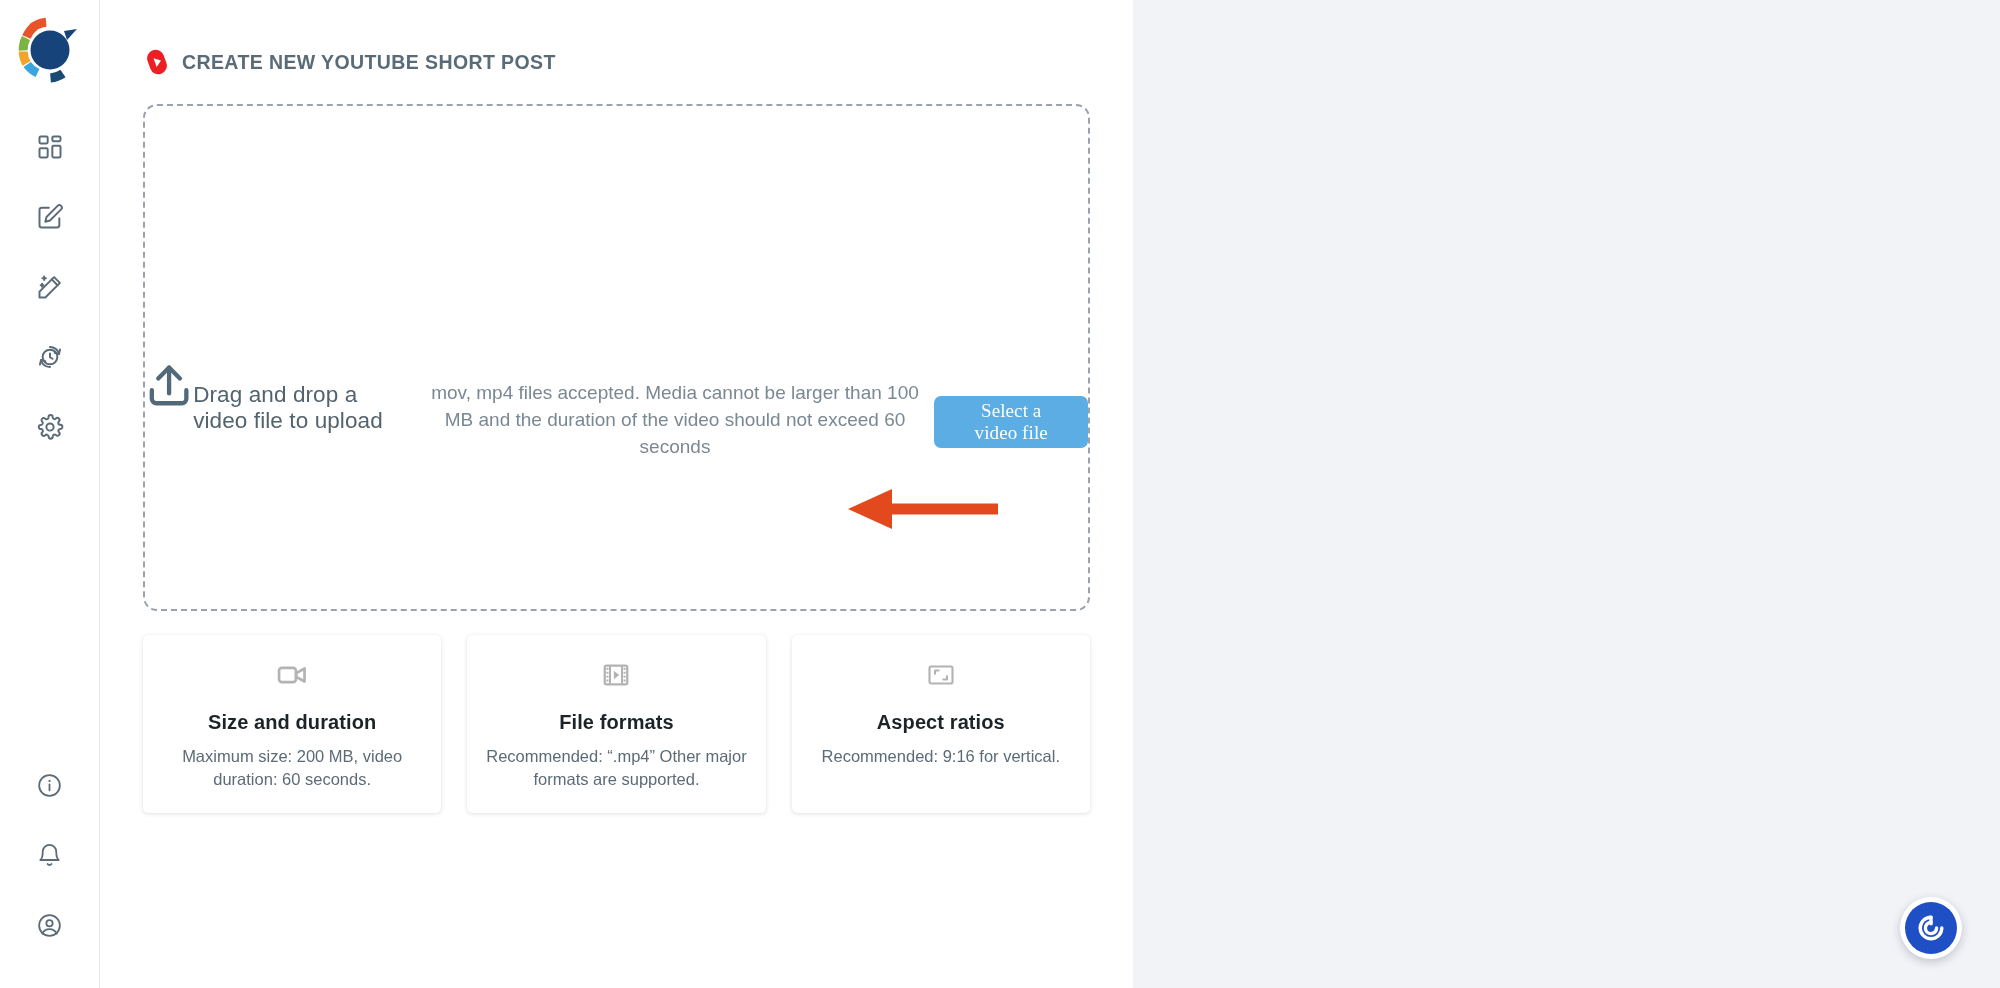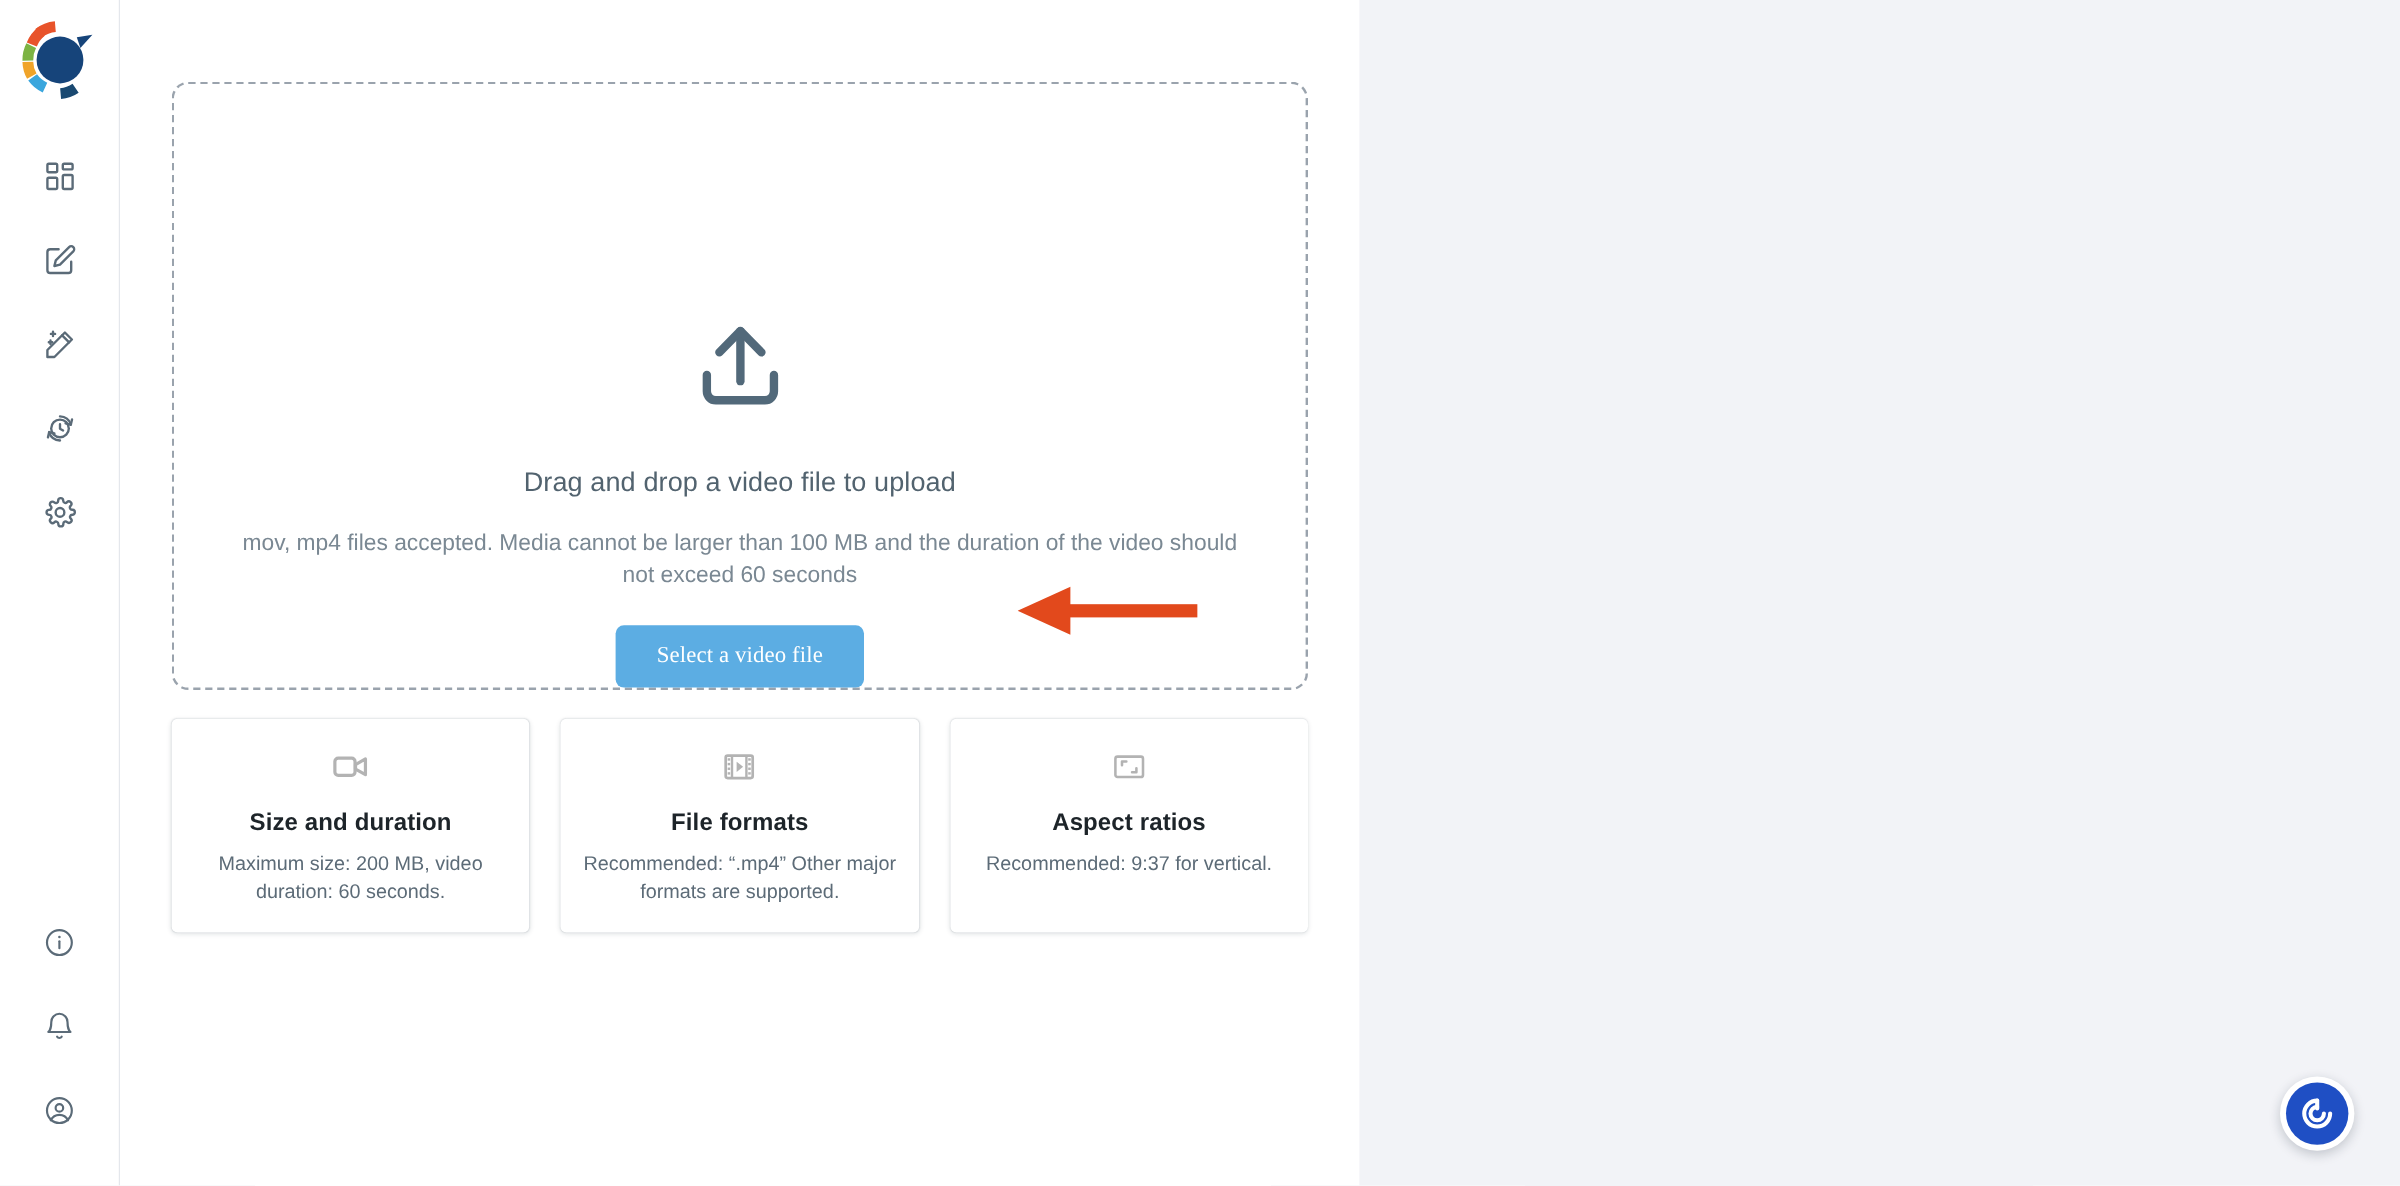--- a/index.html
+++ b/index.html
@@ -106,21 +106,21 @@
   }
 
   
   .dropzone {
     margin: 24px 0 0 43px;
     width: 947px;
     height: 507px;
     border: 2px dashed #9aa3ad;
     border-radius: 14px;
     display: flex;
-    flex-direction: column;
+    flex-direction: row;
     align-items: center;
     justify-content: flex-end;
     padding-top: 100px;
     background: #ffffff;
     cursor: pointer;
   }
 
   .upload-icon { margin-bottom: 46px; }
 
   .dz-title {
@@ -327,20 +327,29 @@
           <circle cx="12" cy="10" r="2.8"></circle>
           <path d="M5.6 19.2a7.1 7.1 0 0 1 12.8 0"></path>
         </svg>
       </div>
 
     </div>
   </div>
 
   <div class="content-panel">
 
+    <div class="page-header">
+      <svg class="shorts-icon" width="24" height="28" viewBox="0 0 24 28">
+        <g transform="rotate(-20 12 14)">
+          <rect x="3.5" y="1.5" width="17" height="25" rx="8.5" fill="#ed1f24"></rect>
+          <path d="M10 9.3 L16.3 13.9 L10 18.5 Z" fill="#ffffff"></path>
+        </g>
+      </svg>
+      <div class="page-title">CREATE NEW YOUTUBE SHORT POST</div>
+    </div>
 
     <div class="dropzone">
 
       <svg class="upload-icon" width="78" height="78" viewBox="0 0 24 24" fill="none" stroke="#52697a" stroke-width="2.15" stroke-linecap="round" stroke-linejoin="round">
         <path d="M12 16.2V3.4"></path>
         <path d="M6.6 8.8 12 3.3l5.4 5.5"></path>
         <path d="M3.4 14.6v4.2a2.3 2.3 0 0 0 2.3 2.3h12.6a2.3 2.3 0 0 0 2.3-2.3v-4.2"></path>
       </svg>
 
       <div class="dz-title">Drag and drop a video file to upload</div>
@@ -393,21 +402,21 @@
 
       <div class="info-card">
         <div class="card-icon">
           <svg width="30" height="30" viewBox="0 0 24 24" fill="none" stroke="#b3b3b3" stroke-width="1.7" stroke-linecap="round" stroke-linejoin="round">
             <rect x="2.8" y="5.2" width="18.4" height="13.6" rx="1.4"></rect>
             <path d="M7.2 11V8.4h2.9"></path>
             <path d="M16.8 13v2.6h-2.9"></path>
           </svg>
         </div>
         <div class="card-title">Aspect ratios</div>
-        <div class="card-text">Recommended: 9:37 for vertical.</div>
+        <div class="card-text">Recommended: 9:16 for vertical.</div>
       </div>
 
     </div>
   </div>
 
   <div class="right-area">
     <div class="support-bubble">
       <div class="inner">
         <svg width="34" height="34" viewBox="0 0 34 34">
           <path d="M17 6.2a10.8 10.8 0 1 0 10.8 10.8" fill="none" stroke="#ffffff" stroke-width="3.4" stroke-linecap="round"></path>

